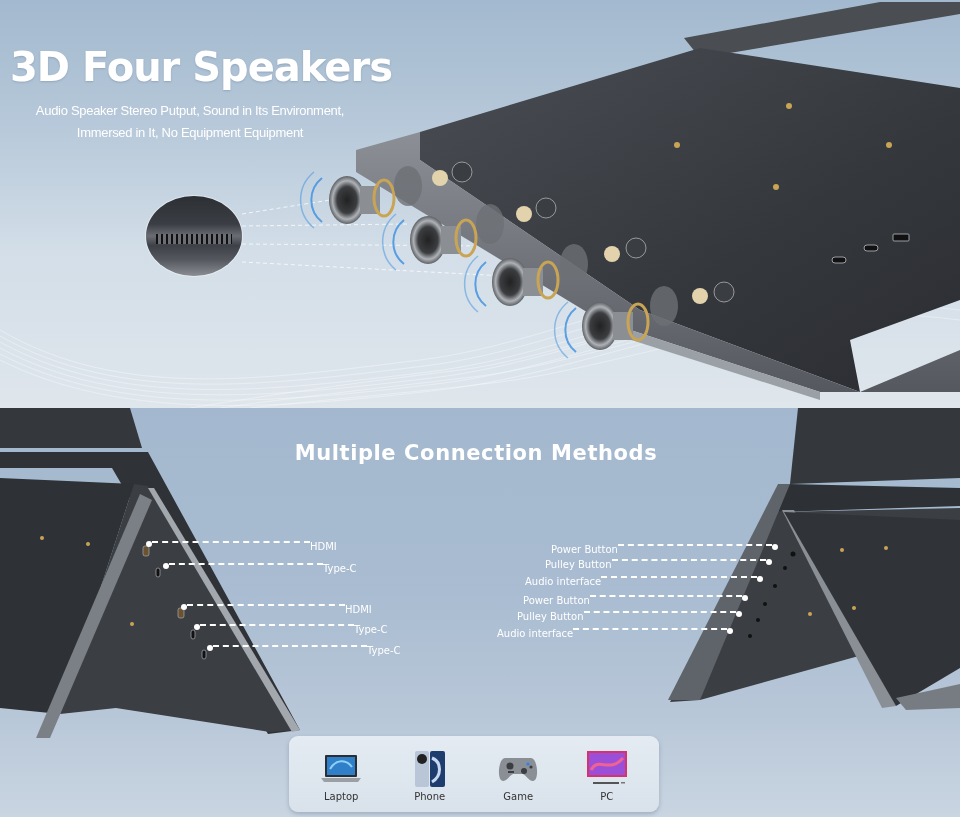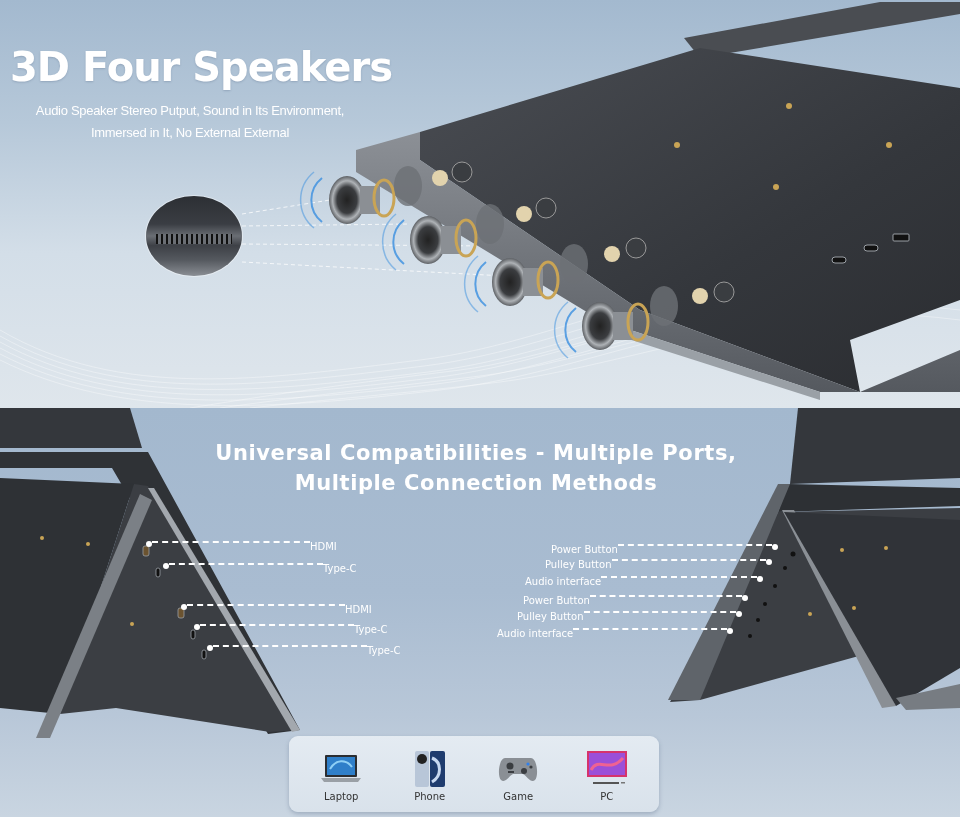--- a/index.html
+++ b/index.html
@@ -87,21 +87,21 @@
       <path d="M0 360 C 120 420, 270 410, 440 390 S 720 290, 960 320"></path>
       <path d="M190 408 C 300 390, 380 380, 460 370 S 640 320, 760 300"></path>
       <path d="M220 408 C 320 394, 400 386, 480 376 S 660 330, 780 310"></path>
       <path d="M250 408 C 340 398, 420 392, 500 382 S 680 340, 800 320"></path>
     </g>
   </svg>
 
   <h1 class="headline">3D Four Speakers</h1>
   <div class="subline">
     <div>Audio Speaker Stereo Putput, Sound in Its Environment,</div>
-    <div>Immersed in It, No External External</div>
+    <div>Immersed in It, No Equipment Equipment</div>
   </div>
 
   <div class="zoom-circle">
     <div class="grill"></div>
   </div>
 
   <svg style="position:absolute;left:0;top:0;" width="960" height="408">
     <g stroke="#ffffff" stroke-opacity="0.75" stroke-width="1" stroke-dasharray="4 3">
       <line x1="242" y1="214" x2="330" y2="200"></line>
       <line x1="242" y1="226" x2="410" y2="224"></line>
@@ -238,21 +238,20 @@
       <circle cx="133" cy="146" r="2.5"></circle>
         <circle cx="125" cy="160" r="2"></circle>
       <circle cx="115" cy="178" r="2"></circle>
         <circle cx="105" cy="196" r="2"></circle>
       <circle cx="98" cy="212" r="2"></circle>
         <circle cx="90" cy="228" r="2"></circle>
     </g>
   </svg>
 
   <div class="compat-title">
-    <div>Universal Compatibilities  - Multiple Ports,</div>
     <div>Multiple Connection Methods</div>
   </div>
 
   <div class="callout" style="left:146px;top:133px;">
     <span class="dot"></span>
     <span class="dash" style="width:158px;"></span>
     <span class="lbl">HDMI</span>
   </div>
   <div class="callout" style="left:163px;top:155px;">
     <span class="dot"></span>

